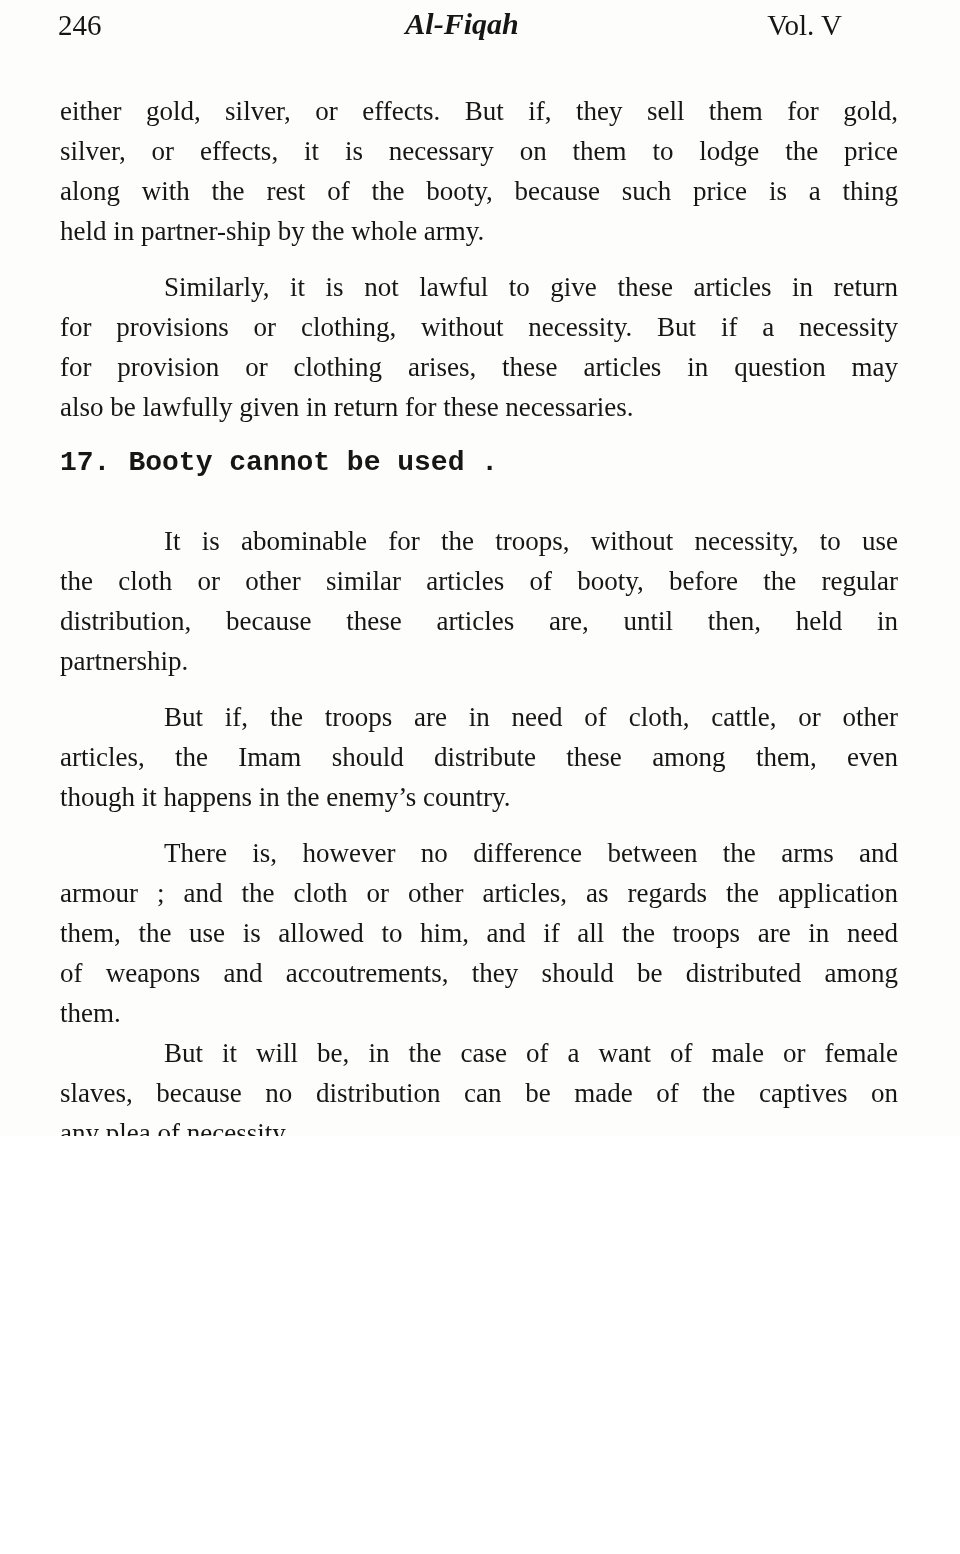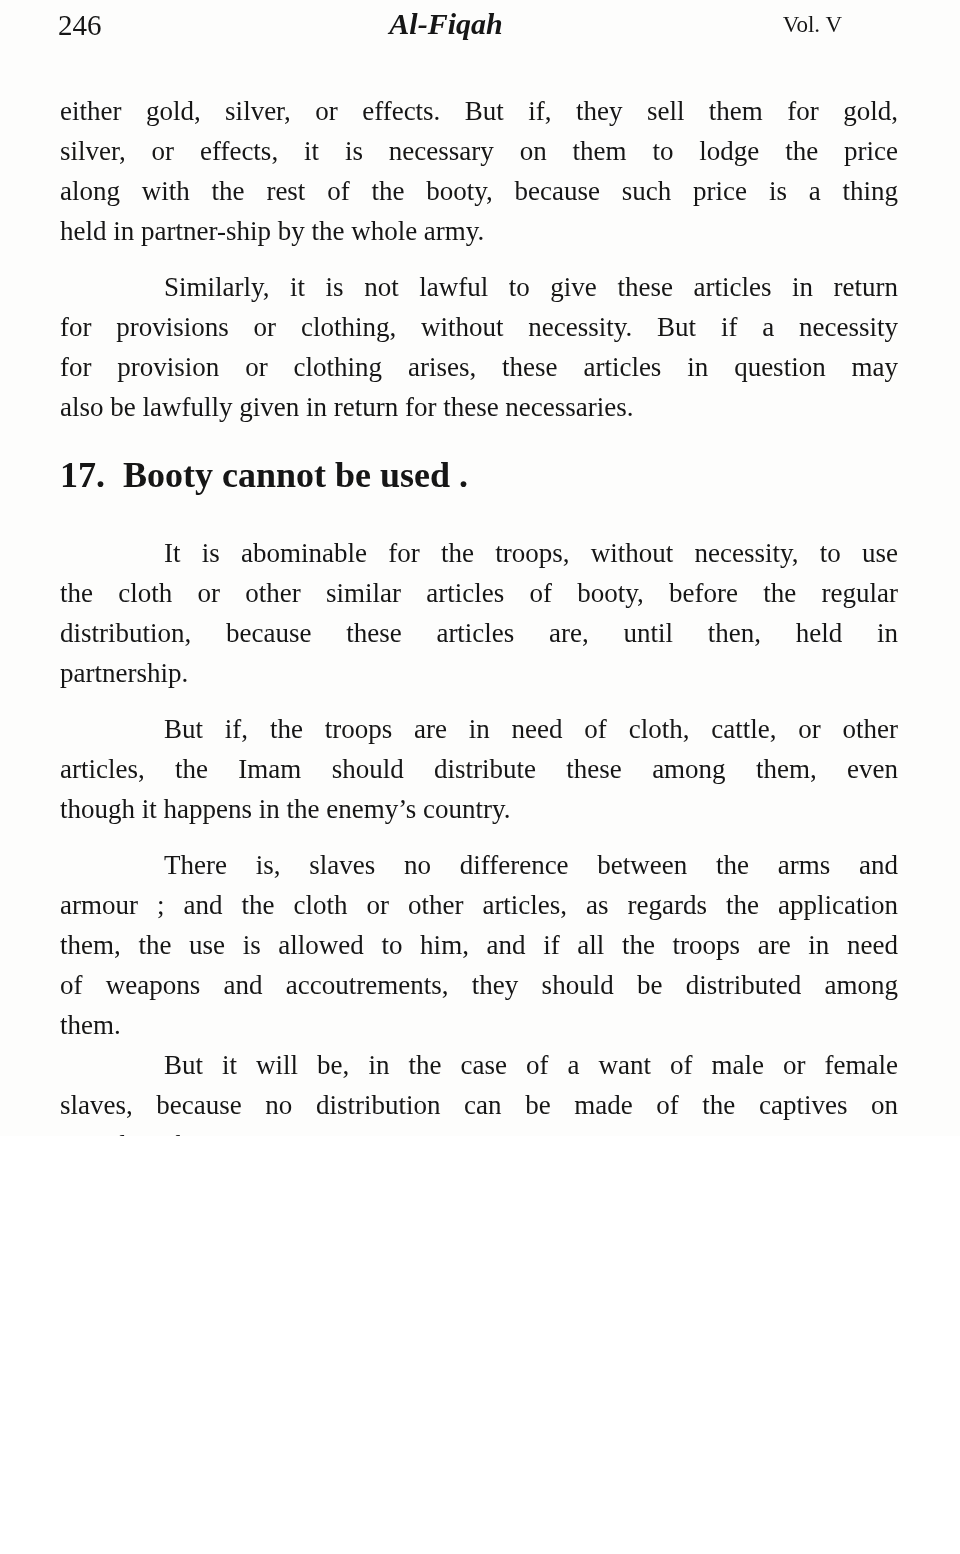--- a/index.html
+++ b/index.html
@@ -19,34 +19,34 @@
   
   .header-pagenum {
     position: absolute;
     left: 58px;
     top: 8px;
     font-size: 29px;
     line-height: 34px;
   }
   .header-title {
     position: absolute;
-    left: 0;
+    left: 16px;
     top: 6px;
     width: 892px;
     text-align: center;
     font-style: italic;
     font-weight: bold;
     font-size: 30px;
     line-height: 36px;
   }
   .header-volume {
     position: absolute;
     right: 118px;
     top: 8px;
-    font-size: 23px;
+    font-size: 29px;
     line-height: 34px;
   }
   
   .page-body {
     position: absolute;
     left: 60px;
     top: 80px;
     width: 838px;
     font-size: 27px;
     line-height: 40px;
@@ -57,26 +57,27 @@
   .line {
     height: 40px;
     overflow: hidden;
   }
   .line.just {
     text-align: justify;
     text-align-last: justify;
   }
   .line.indent { text-indent: 104px; }
   .heading {
-    margin-top: 28px;
+    margin-top: 16px;
     margin-bottom: 38px;
     font-weight: bold;
-    font-size: 36px;
+    font-size: 28px;
     line-height: 40px;
     height: 40px;
+    font-family: Liberation Mono, monospace;
   }
   .heading-number { margin-right: 18px; }
 </style>
 </head>
 <body>
 
 <div class="page">
   <div class="header-pagenum">246</div>
   <div class="header-title">Al-Fiqah</div>
   <div class="header-volume">Vol. V</div>
@@ -100,21 +101,21 @@
         <div class="line just">the cloth or other similar articles of booty, before the regular</div>
         <div class="line just">distribution, because these articles are, until then, held in</div>
         <div class="line">partnership.</div>
       </div>
       <div class="paragraph">
         <div class="line just indent">But if, the troops are in need of cloth, cattle, or other</div>
         <div class="line just">articles, the Imam should distribute these among them, even</div>
         <div class="line">though it happens in the enemy’s country.</div>
       </div>
       <div class="paragraph">
-        <div class="line just indent">There is, slaves no difference between the arms and</div>
+        <div class="line just indent">There is, however no difference between the arms and</div>
         <div class="line just">armour ; and the cloth or other articles, as regards the application</div>
         <div class="line just">them, the use is allowed to him, and if all the troops are in need</div>
         <div class="line just">of weapons and accoutrements, they should be distributed among</div>
         <div class="line">them.</div>
       </div>
       <div class="paragraph tight">
         <div class="line just indent">But it will be, in the case of a want of male or female</div>
         <div class="line just">slaves, because no distribution can be made of the captives on</div>
         <div class="line">any plea of necessity.</div>
       </div>

